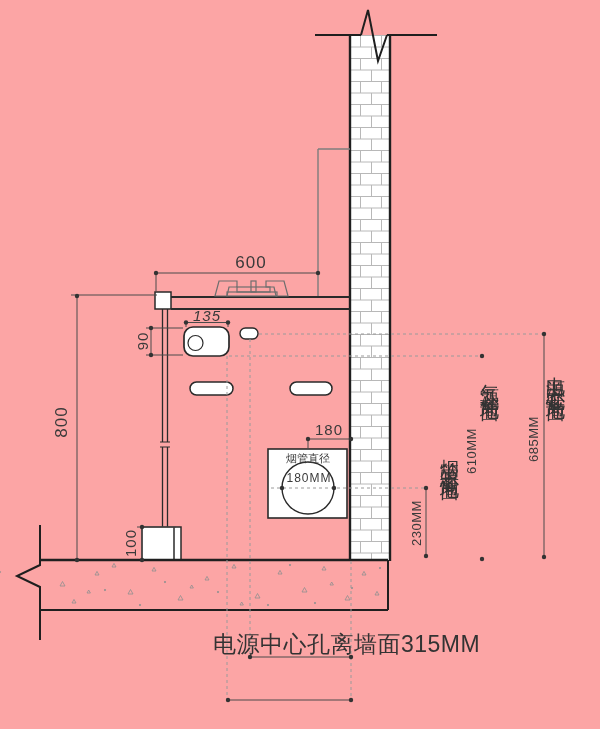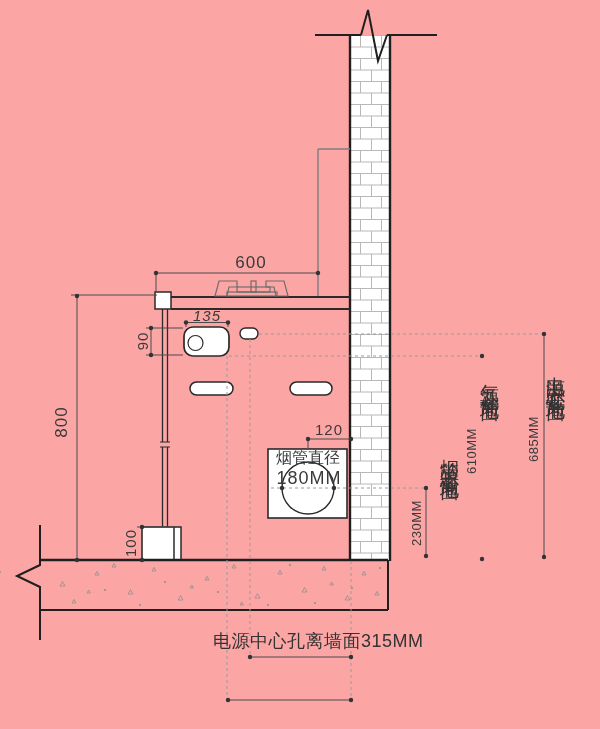--- a/index.html
+++ b/index.html
@@ -5,23 +5,23 @@
   html,body{margin:0;padding:0;background:#fff;}
   .canvas{position:relative;width:600px;height:729px;background:#fca5a5;overflow:hidden;
           font-family:"Liberation Sans","DejaVu Sans",sans-serif;color:#2e2e2e;}
   .canvas svg{position:absolute;left:0;top:0;}
   .lbl{position:absolute;white-space:nowrap;color:#3a3a3a;transform:translate(-50%,-50%);}
   .lbl.rot{transform:translate(-50%,-50%) rotate(-90deg);}
   .dimnum{font-size:15px;letter-spacing:1px;}
   .dimnum.big{font-size:17px;}
   .vcol{position:absolute;writing-mode:vertical-rl;text-orientation:upright;
         font-size:19px;line-height:1;letter-spacing:4px;color:#333;transform:translateX(-50%);}
-  .bottomtext{position:absolute;font-size:18px;letter-spacing:0.5px;color:#333;white-space:nowrap;}
-  .fluelabel{font-size:16px;letter-spacing:0px;text-align:center;}
-  .fluevalue{font-size:18px;letter-spacing:1px;}
+  .bottomtext{position:absolute;font-size:23px;letter-spacing:0.5px;color:#333;white-space:nowrap;}
+  .fluelabel{font-size:11px;letter-spacing:0px;text-align:center;}
+  .fluevalue{font-size:12px;letter-spacing:1px;}
   .mmrot{font-size:13px;letter-spacing:0.5px;}
 </style>
 </head>
 <body>
 
 <div class="canvas">
 
 <svg width="600" height="729" viewBox="0 0 600 729">
   <defs>
     <pattern id="brick" patternUnits="userSpaceOnUse" x="350" y="35" width="21" height="23">
@@ -167,21 +167,21 @@
     <circle cx="228" cy="700" r="2.2"></circle>
         <circle cx="351" cy="700" r="2.2"></circle>
   </g>
 </svg>
 
 <div class="lbl dimnum big" style="left:251px;top:263px;">600</div>
 <div class="lbl dimnum" style="left:207px;top:315px;font-style:italic;">135</div>
 <div class="lbl dimnum rot" style="left:142px;top:341px;">90</div>
 <div class="lbl dimnum big rot" style="left:62px;top:422px;">800</div>
 <div class="lbl dimnum rot" style="left:130px;top:543px;">100</div>
-<div class="lbl dimnum" style="left:329px;top:429px;">120</div>
+<div class="lbl dimnum" style="left:329px;top:429px;">180</div>
 
 <div class="lbl fluelabel" style="left:308px;top:458px;">烟管直径</div>
 <div class="lbl fluevalue" style="left:309px;top:478px;">180MM</div>
 
 <div class="lbl mmrot rot" style="left:416px;top:523px;">230MM</div>
 <div class="lbl mmrot rot" style="left:471px;top:451px;">610MM</div>
 <div class="lbl mmrot rot" style="left:533px;top:439px;">685MM</div>
 
 <div class="vcol" style="left:450px;top:444px;">烟管中心离地面</div>
 <div class="vcol" style="left:490px;top:369px;">气源孔离地面</div>

